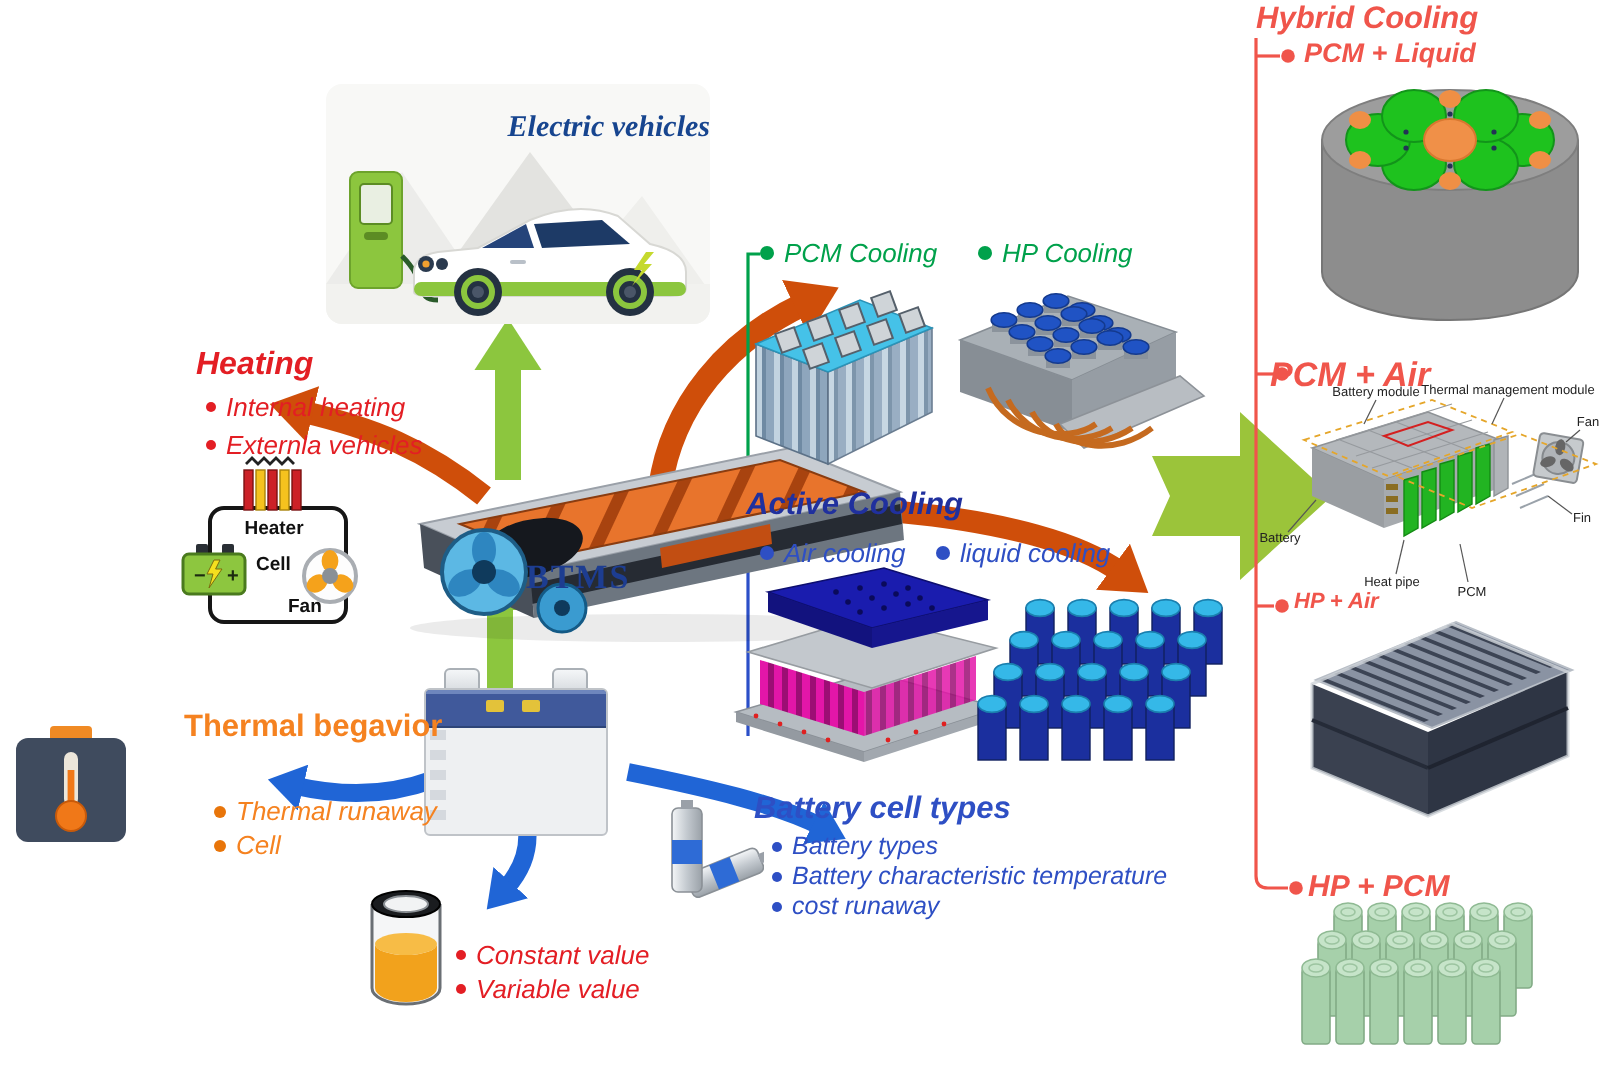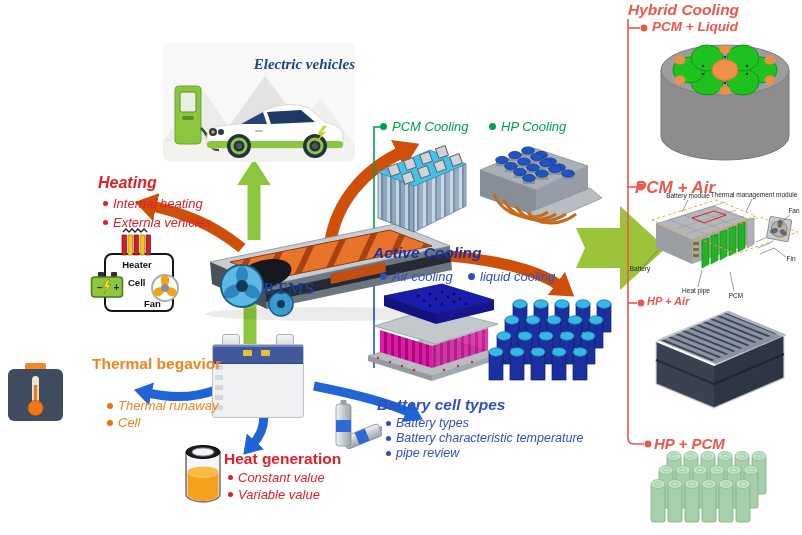--- a/index.html
+++ b/index.html
@@ -196,21 +196,20 @@
     <span class="it orange fs13">Cell</span>
   </div>
 
   <svg class="abs" style="left:183px;top:444px;" width="40" height="62" viewBox="0 0 40 62">
     <path d="M3,8 L3,50 A17,8 0 0 0 37,50 L37,8" fill="#f5f6f7" stroke="#6a6f74" stroke-width="1.5"></path>
     <path d="M4.5,28 L4.5,50 A15.5,7 0 0 0 35.5,50 L35.5,28 A15.5,5.5 0 0 1 4.5,28 Z" fill="#f2a21c"></path>
     <ellipse cx="20" cy="28" rx="15.5" ry="5.5" fill="#f7bc46"></ellipse>
     <ellipse cx="20" cy="8" rx="17" ry="6.5" fill="#1a1c1f" stroke="#000"></ellipse>
     <ellipse cx="20" cy="8" rx="11" ry="4" fill="#f2f3f4" stroke="#8a8f94"></ellipse>
   </svg>
-  <div class="t title red" style="left:224px;top:450px;">Heat generation</div>
   <div class="row" style="left:228px;top:470px;">
     <span class="dot d5 bg-red"></span>
     <span class="it red fs13">Constant value</span>
   </div>
   <div class="row" style="left:228px;top:487px;">
     <span class="dot d5 bg-red"></span>
     <span class="it red fs13">Variable value</span>
   </div>
 
   <svg class="abs" style="left:330px;top:396px;" width="52" height="64" viewBox="0 0 52 64">
@@ -234,21 +233,21 @@
   <div class="row" style="left:386px;top:416px;align-items:center;">
     <span class="dot d5 bg-blue"></span>
     <span class="it blue fs125">Battery types</span>
   </div>
   <div class="row" style="left:386px;top:431px;">
     <span class="dot d5 bg-blue"></span>
     <span class="it blue fs125">Battery characteristic temperature</span>
   </div>
   <div class="row" style="left:386px;top:446px;">
     <span class="dot d5 bg-blue"></span>
-    <span class="it blue fs125">pipe review</span>
+    <span class="it blue fs125">cost runaway</span>
   </div>
 
   <div class="row" style="left:380px;top:119px;">
     <span class="dot d7 bg-green"></span>
     <span class="it green fs13">PCM Cooling</span>
   </div>
   <div class="row" style="left:489px;top:119px;">
     <span class="dot d7 bg-green"></span>
     <span class="it green fs13">HP Cooling</span>
   </div>

